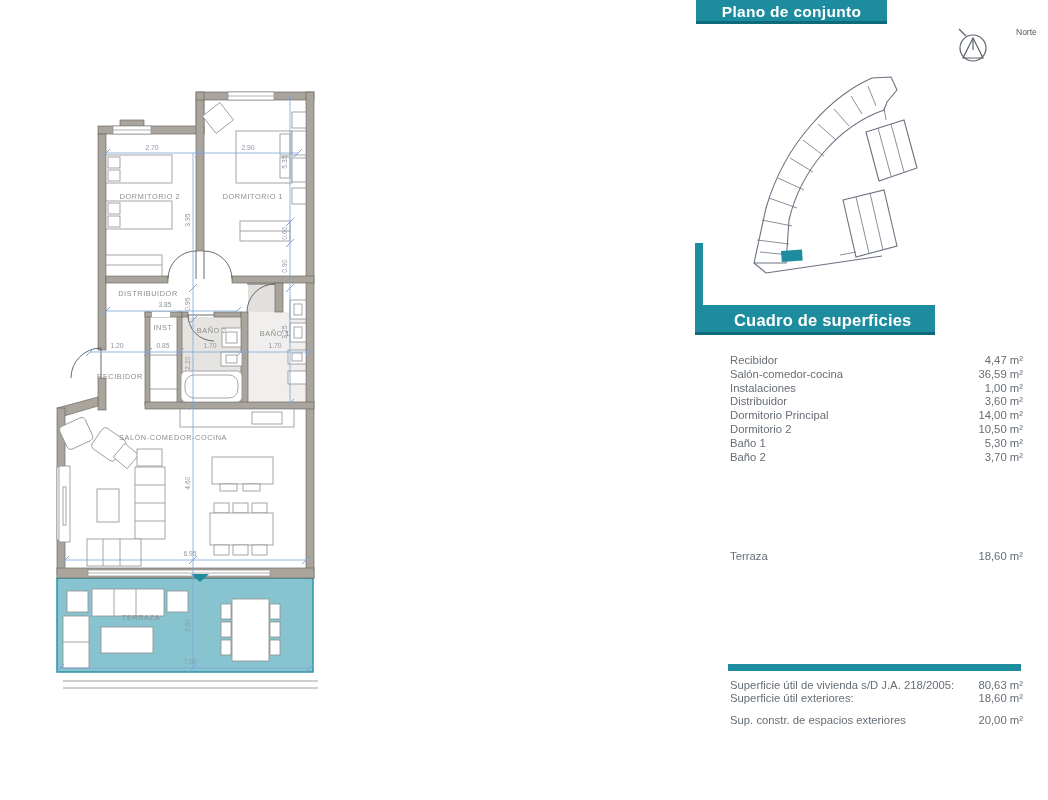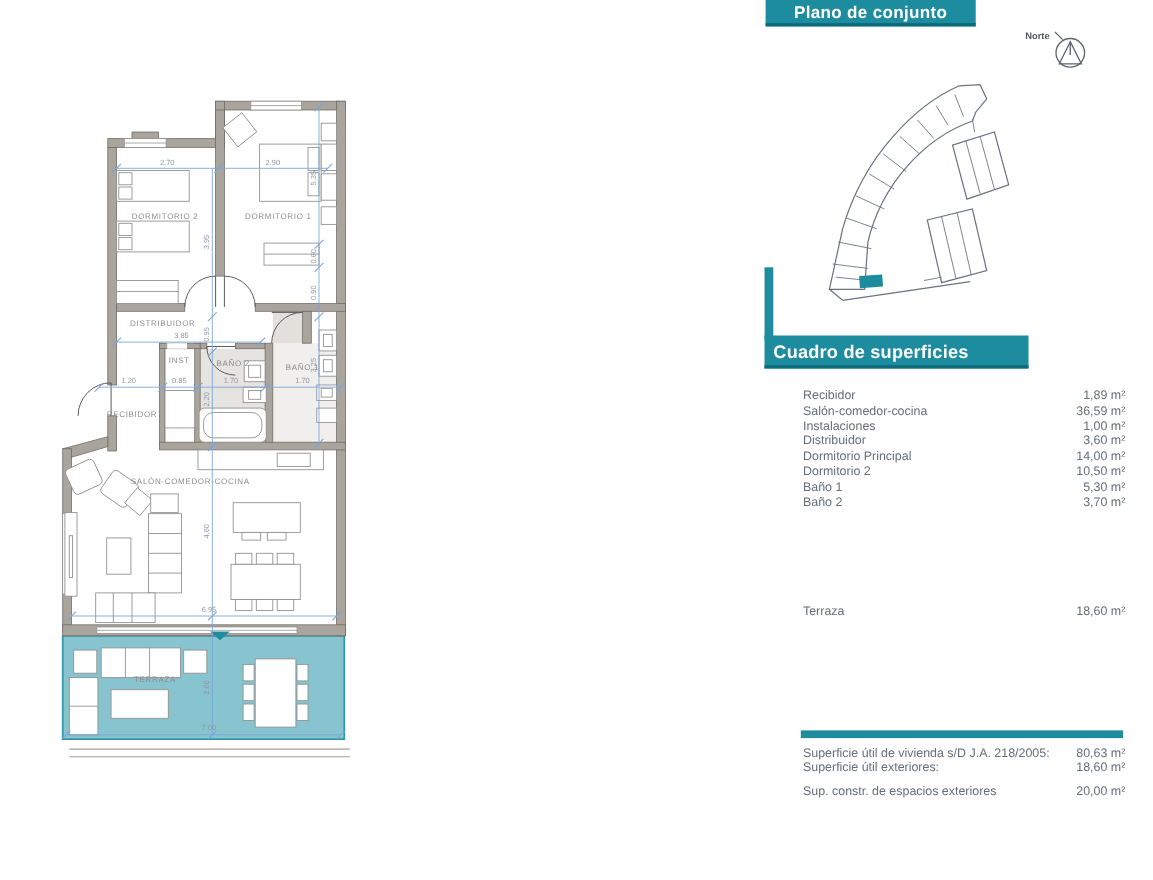--- a/index.html
+++ b/index.html
@@ -4,22 +4,22 @@
 <style>
   html,body{margin:0;padding:0;background:#ffffff;}
   body{font-family:"Liberation Sans", sans-serif;}
   #page{position:relative;width:1048px;height:800px;background:#fff;overflow:hidden;}
   svg{position:absolute;left:0;top:0;}
   .hdr{position:absolute;background:#1d8c9e;border-bottom:3px solid #0d6b7c;color:#fff;
        font-weight:bold;box-sizing:border-box;}
   #hdr-plano{left:696px;top:0;width:191px;height:24px;font-size:15.5px;line-height:24px;
        text-align:center;letter-spacing:.3px;}
   #hdr-cuadro{left:695px;top:305px;width:240px;height:30px;font-size:16.5px;line-height:30px;
-       padding-left:8px;letter-spacing:.2px;}
-  #norte-label{position:absolute;left:932px;top:27px;font-size:8.5px;color:#53585e;font-weight:bold;}
+       padding-left:39px;letter-spacing:.2px;}
+  #norte-label{position:absolute;left:1016px;top:27px;font-size:8.5px;color:#53585e;}
   .col{position:absolute;left:697px;width:326px;color:#666e76;font-size:11.3px;}
   .row{display:flex;justify-content:space-between;height:13.8px;line-height:13.8px;}
   .row .lbl{padding-left:33px;white-space:nowrap;}
   .row .val{text-align:right;white-space:nowrap;}
   #surf-table{top:354px;}
   #terraza-row{top:550px;}
   #teal-bar{position:absolute;left:728px;top:664px;width:293px;height:7px;background:#1d8c9e;}
   #summary{top:679px;}
   #summary .row{height:13.2px;line-height:13.2px;}
   #summary .grp2{margin-top:9px;}
@@ -288,21 +288,21 @@
     </g>
   </svg>
 
   <div id="hdr-plano" class="hdr">Plano de conjunto</div>
   <span id="norte-label">Norte</span>
   <div id="hdr-cuadro" class="hdr">Cuadro de superficies</div>
 
   <div id="surf-table" class="col">
     <div class="row">
         <span class="lbl">Recibidor</span>
-        <span class="val">1,89 m²</span>
+        <span class="val">4,47 m²</span>
       </div>
     <div class="row">
         <span class="lbl">Salón-comedor-cocina</span>
         <span class="val">36,59 m²</span>
       </div>
     <div class="row">
         <span class="lbl">Instalaciones</span>
         <span class="val">1,00 m²</span>
       </div>
     <div class="row">

